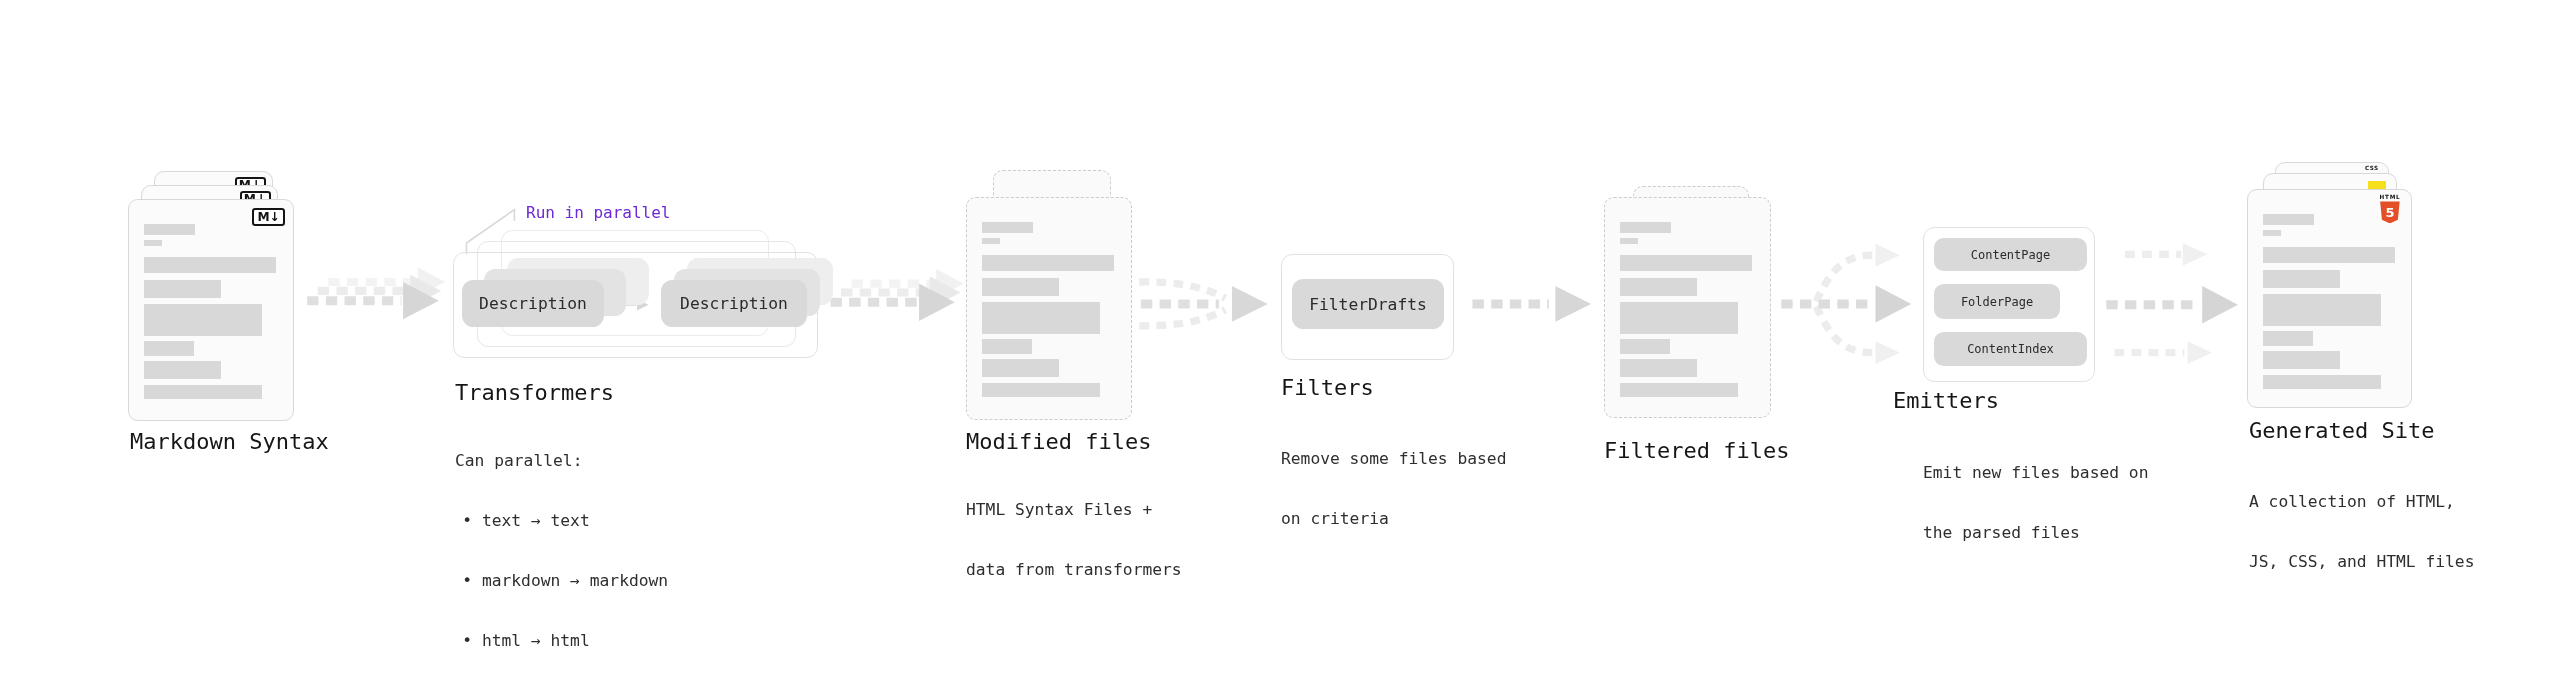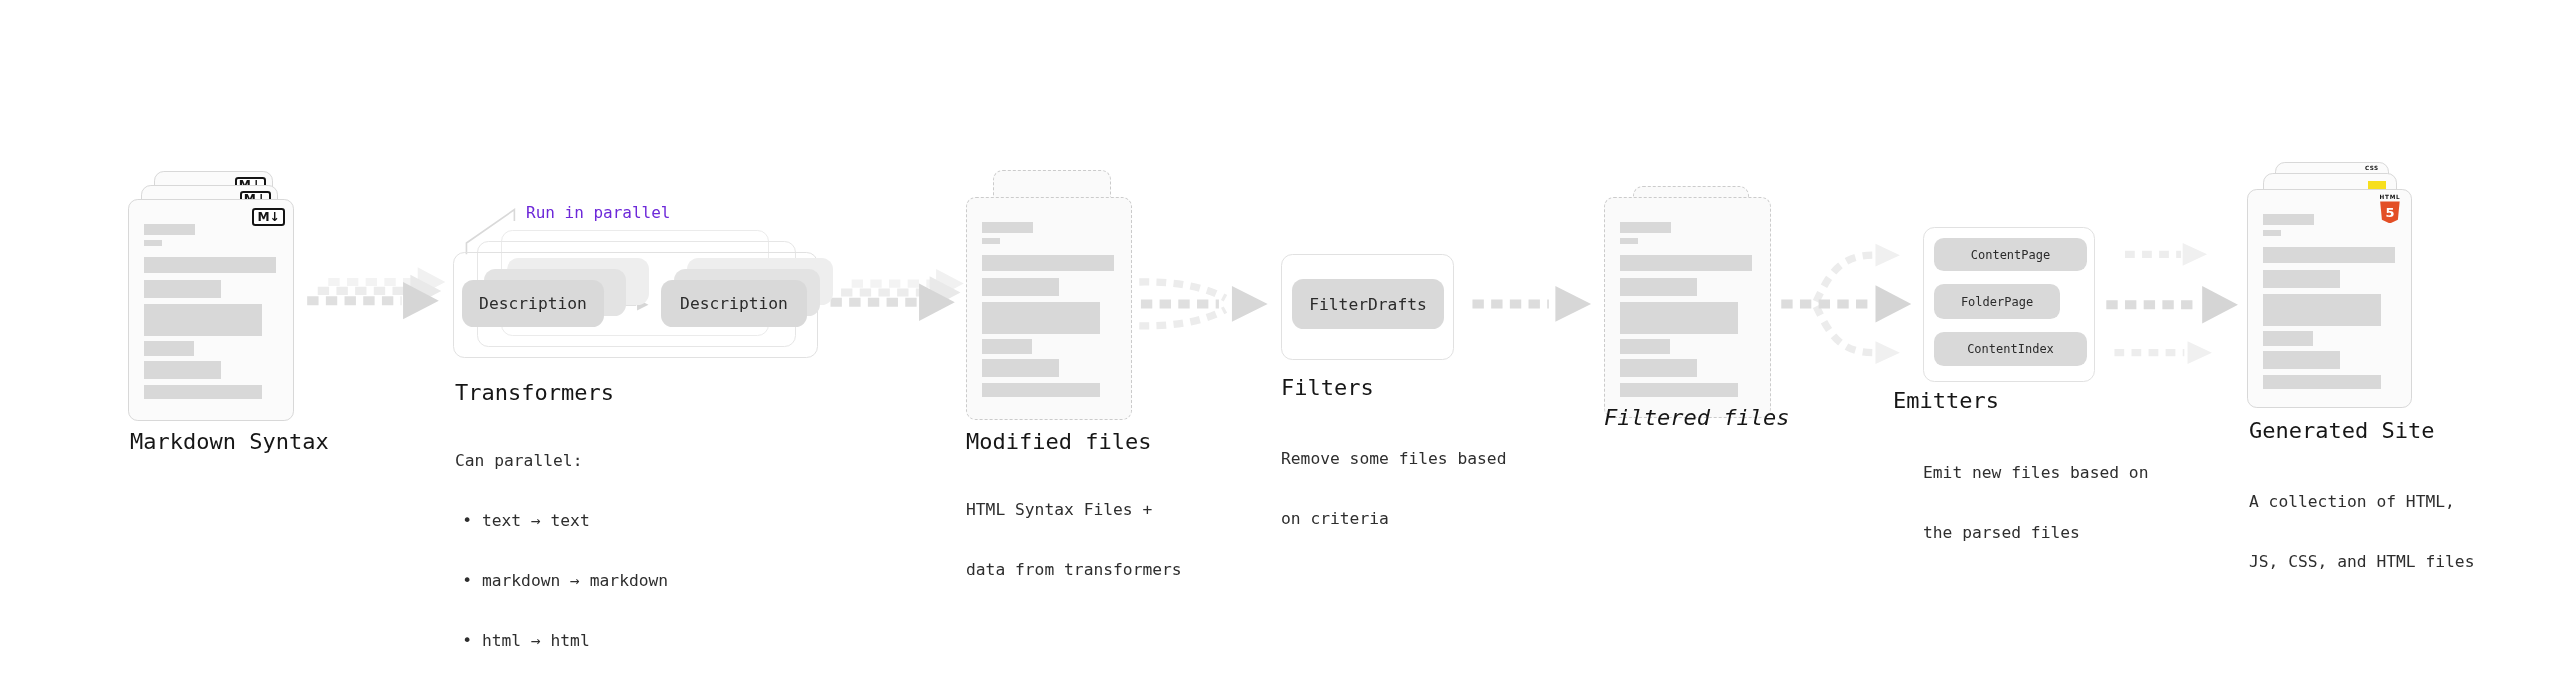--- a/index.html
+++ b/index.html
@@ -201,21 +201,21 @@
     <div class="file dashed bars" style="left:1604px;top:197px;width:167px;height:221px;">
       <i class="b1"></i>
         <i class="b2"></i>
         <i class="b3"></i>
         <i class="b4"></i>
       <i class="b5"></i>
         <i class="b6"></i>
         <i class="b7"></i>
         <i class="b8"></i>
     </div>
-    <div class="label" style="left:1604px;top:405px;font-style:italic;">Filtered files</div>
+    <div class="label" style="left:1604px;top:438px;">Filtered files</div>
   </div>
 
   <div class="stage">
     <div class="frame solidbg" style="left:1923px;top:227px;width:172px;height:155px;"></div>
     <div class="pill em" style="left:1934px;top:238px;width:153px;height:33px;">ContentPage</div>
     <div class="pill em" style="left:1934px;top:284px;width:126px;height:35px;">FolderPage</div>
     <div class="pill em" style="left:1934px;top:332px;width:153px;height:34px;">ContentIndex</div>
     <div class="label" style="left:1893px;top:388px;">Emitters</div>
     <div class="desc" style="left:1923px;top:424px;">
       <div>Emit new files based on</div>

